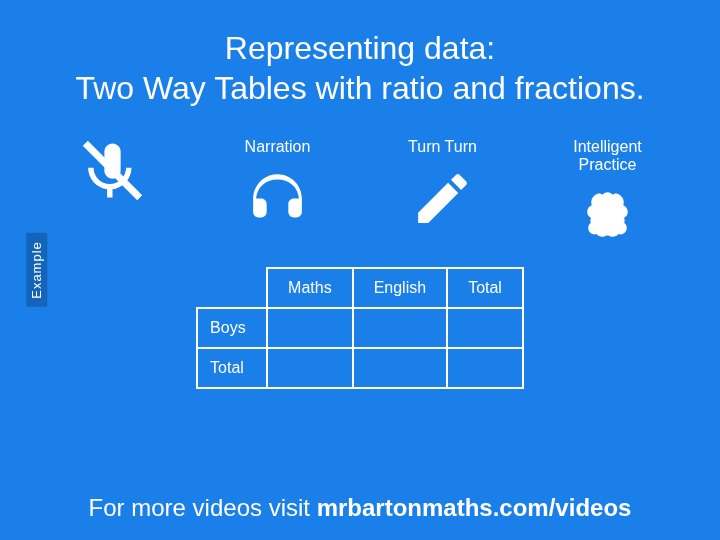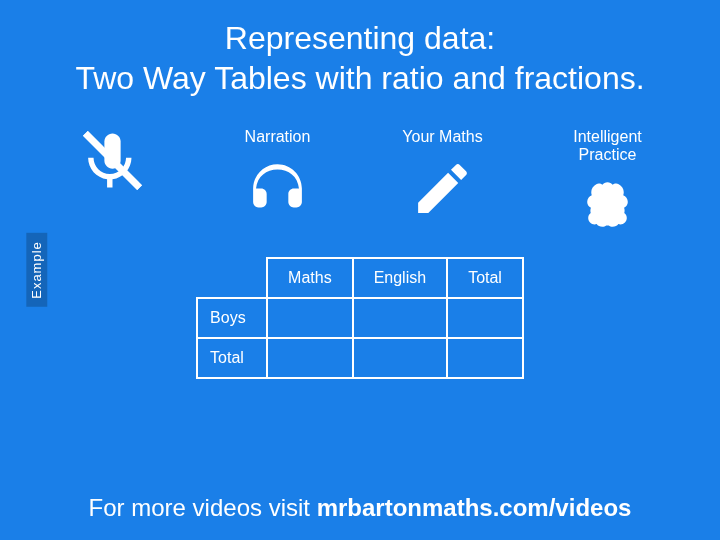--- a/index.html
+++ b/index.html
@@ -8,21 +8,21 @@
       height: 540px;
       background-color: #1a7fe8;
       font-family: 'Segoe UI', Arial, sans-serif;
       color: white;
       overflow: hidden;
       position: relative;
     }
 
     .title-section {
       text-align: center;
-      padding: 18px 40px 20px;
+      padding: 28px 40px 20px;
       line-height: 1.25;
     }
 
     .title-section h1 {
       font-size: 32px;
       font-weight: 400;
     }
 
     .icons-row {
       display: flex;
@@ -149,21 +149,21 @@
   <div class="icon-item">
     <div class="icon-label">Narration</div>
     <div class="icon-graphic">
       <svg viewBox="0 0 24 24" xmlns="http://www.w3.org/2000/svg">
         <path d="M12 3C7.03 3 3 7.03 3 12v5c0 1.1.9 2 2 2h1c1.1 0 2-.9 2-2v-3c0-1.1-.9-2-2-2H4.07C4.56 7.49 7.91 5 12 5s7.44 2.49 7.93 7H18c-1.1 0-2 .9-2 2v3c0 1.1.9 2 2 2h1c1.1 0 2-.9 2-2v-5c0-4.97-4.03-9-9-9z"></path>
       </svg>
     </div>
   </div>
 
   <div class="icon-item">
-    <div class="icon-label">Your Maths</div>
+    <div class="icon-label">Turn Turn</div>
     <div class="icon-graphic">
       <svg viewBox="0 0 24 24" xmlns="http://www.w3.org/2000/svg">
         <path d="M3 17.25V21h3.75L17.81 9.94l-3.75-3.75L3 17.25zm17.71-10.21c.39-.39.39-1.02 0-1.41l-2.34-2.34c-.39-.39-1.02-.39-1.41 0l-1.83 1.83 3.75 3.75 1.83-1.83z"></path>
       </svg>
     </div>
   </div>
 
   <div class="icon-item">
     <div class="icon-label">Intelligent<br>Practice</div>
     <div class="icon-graphic">

